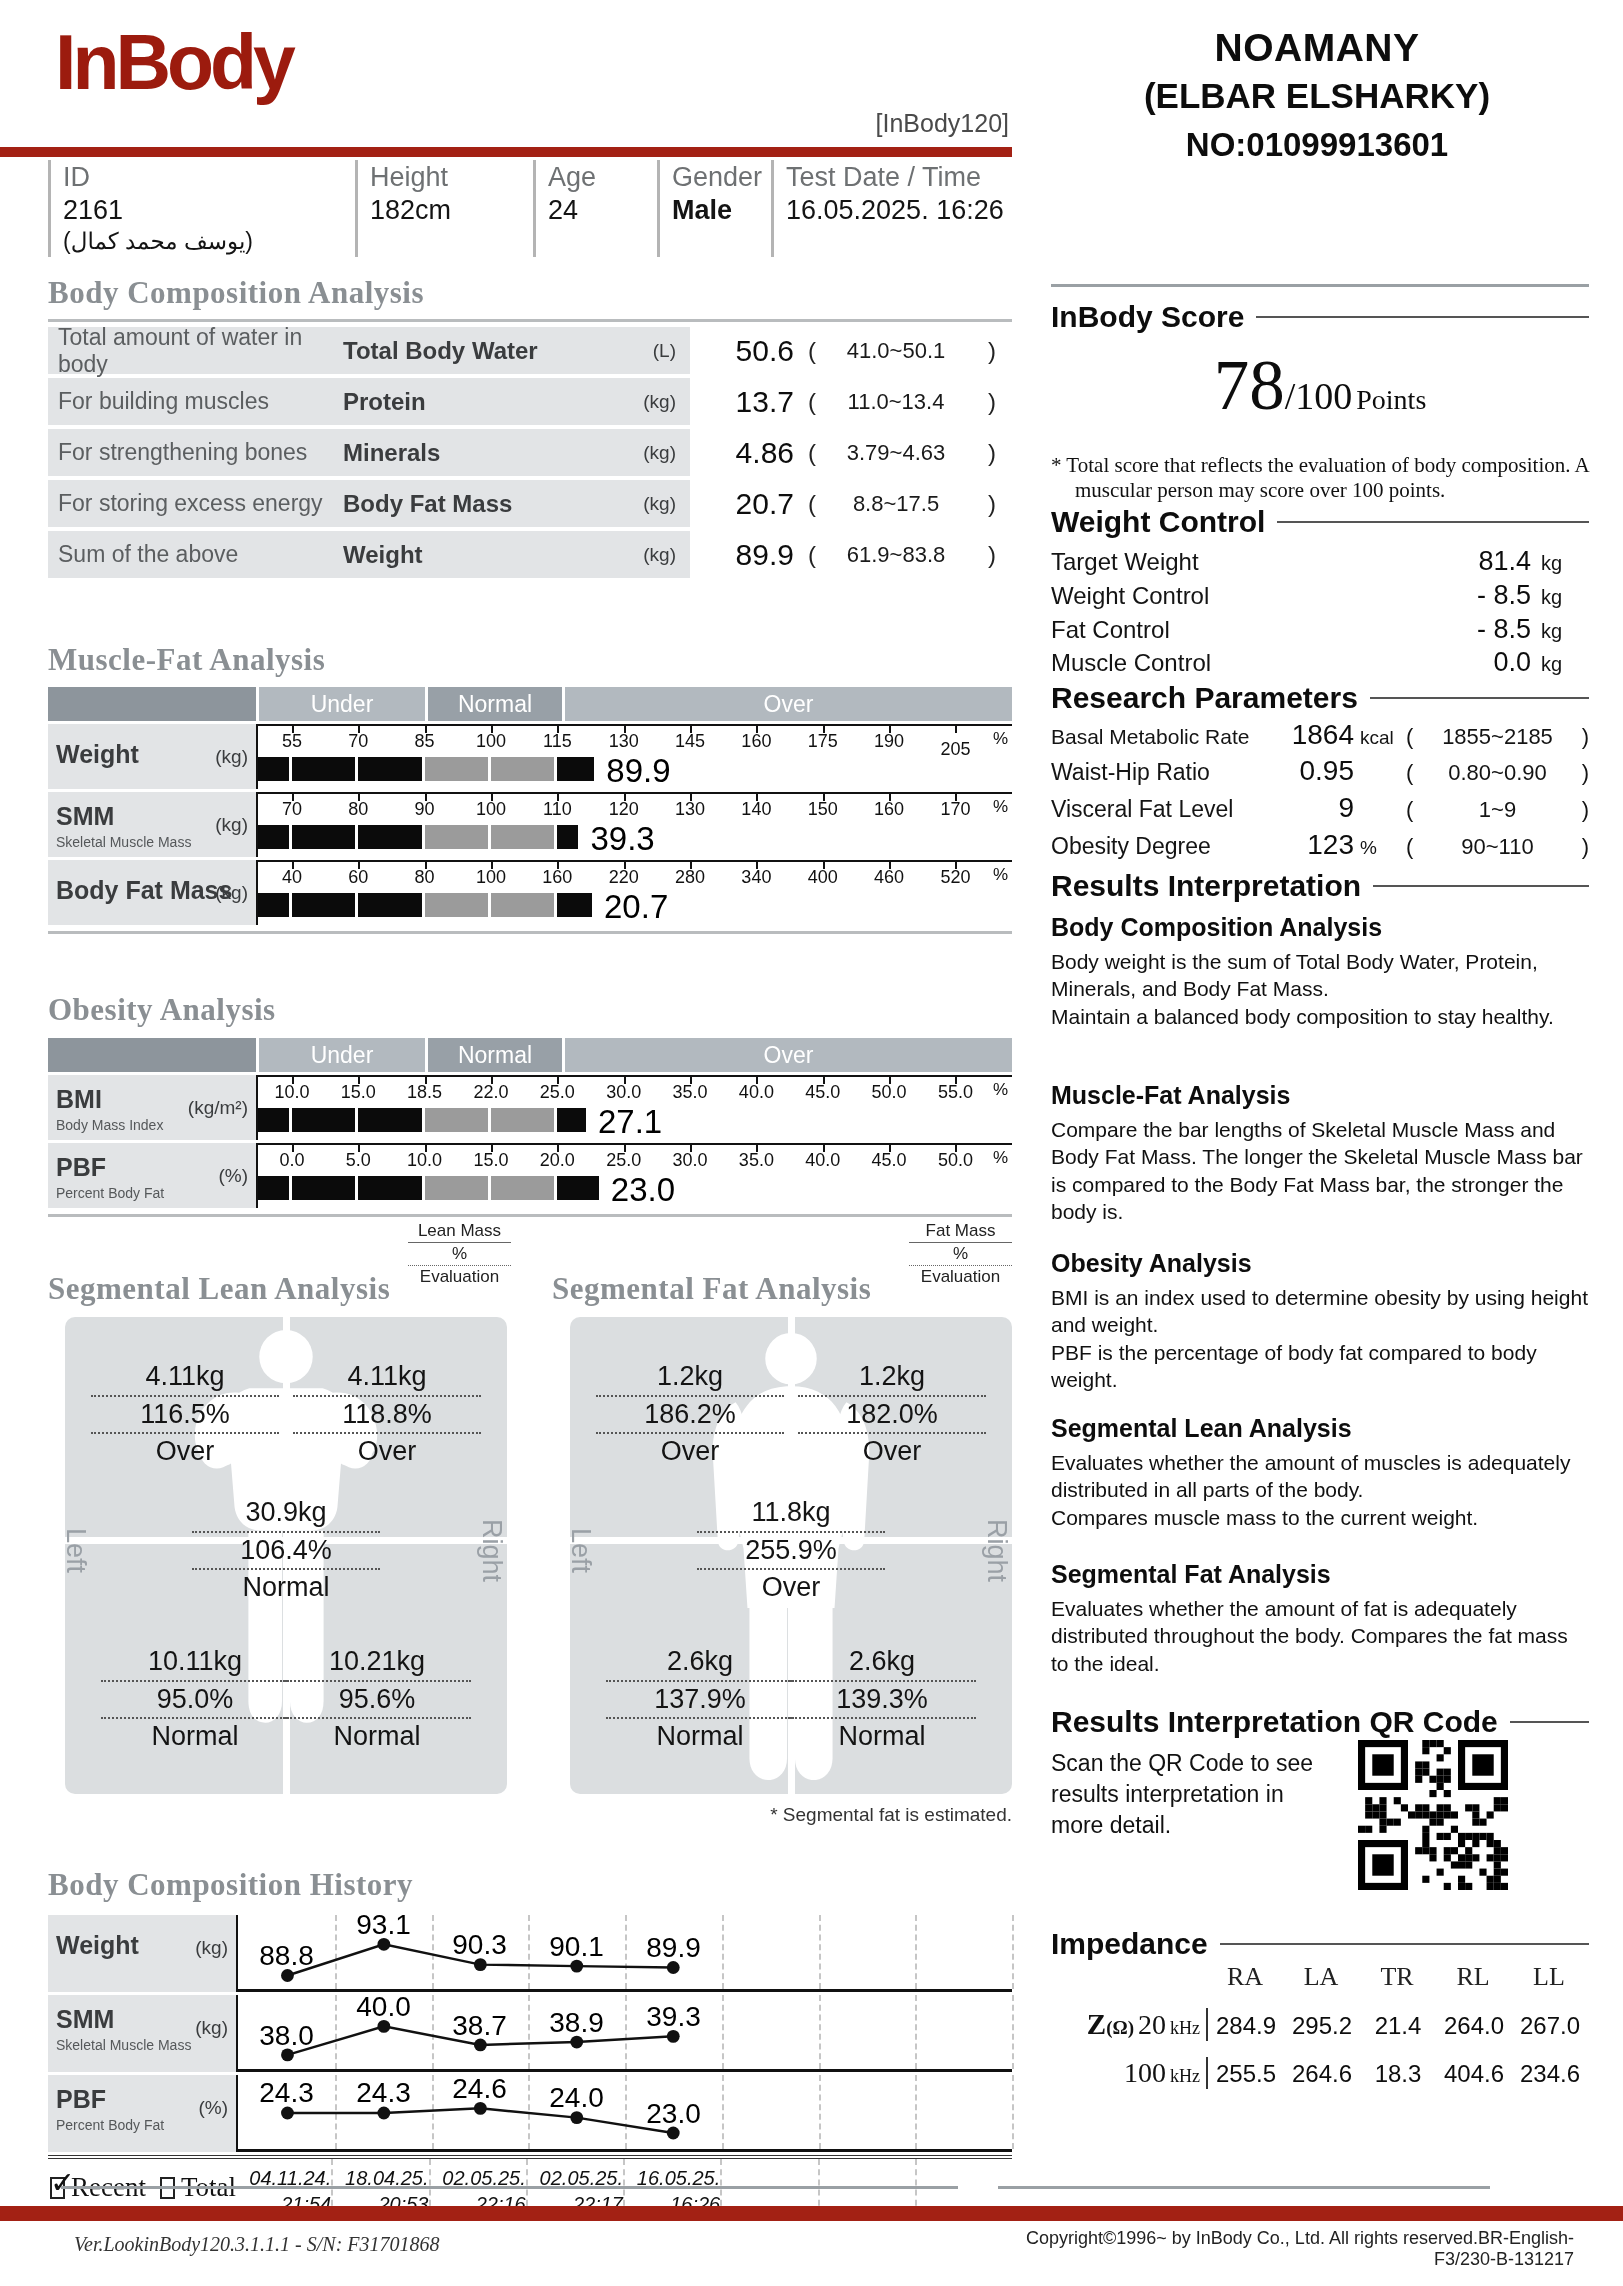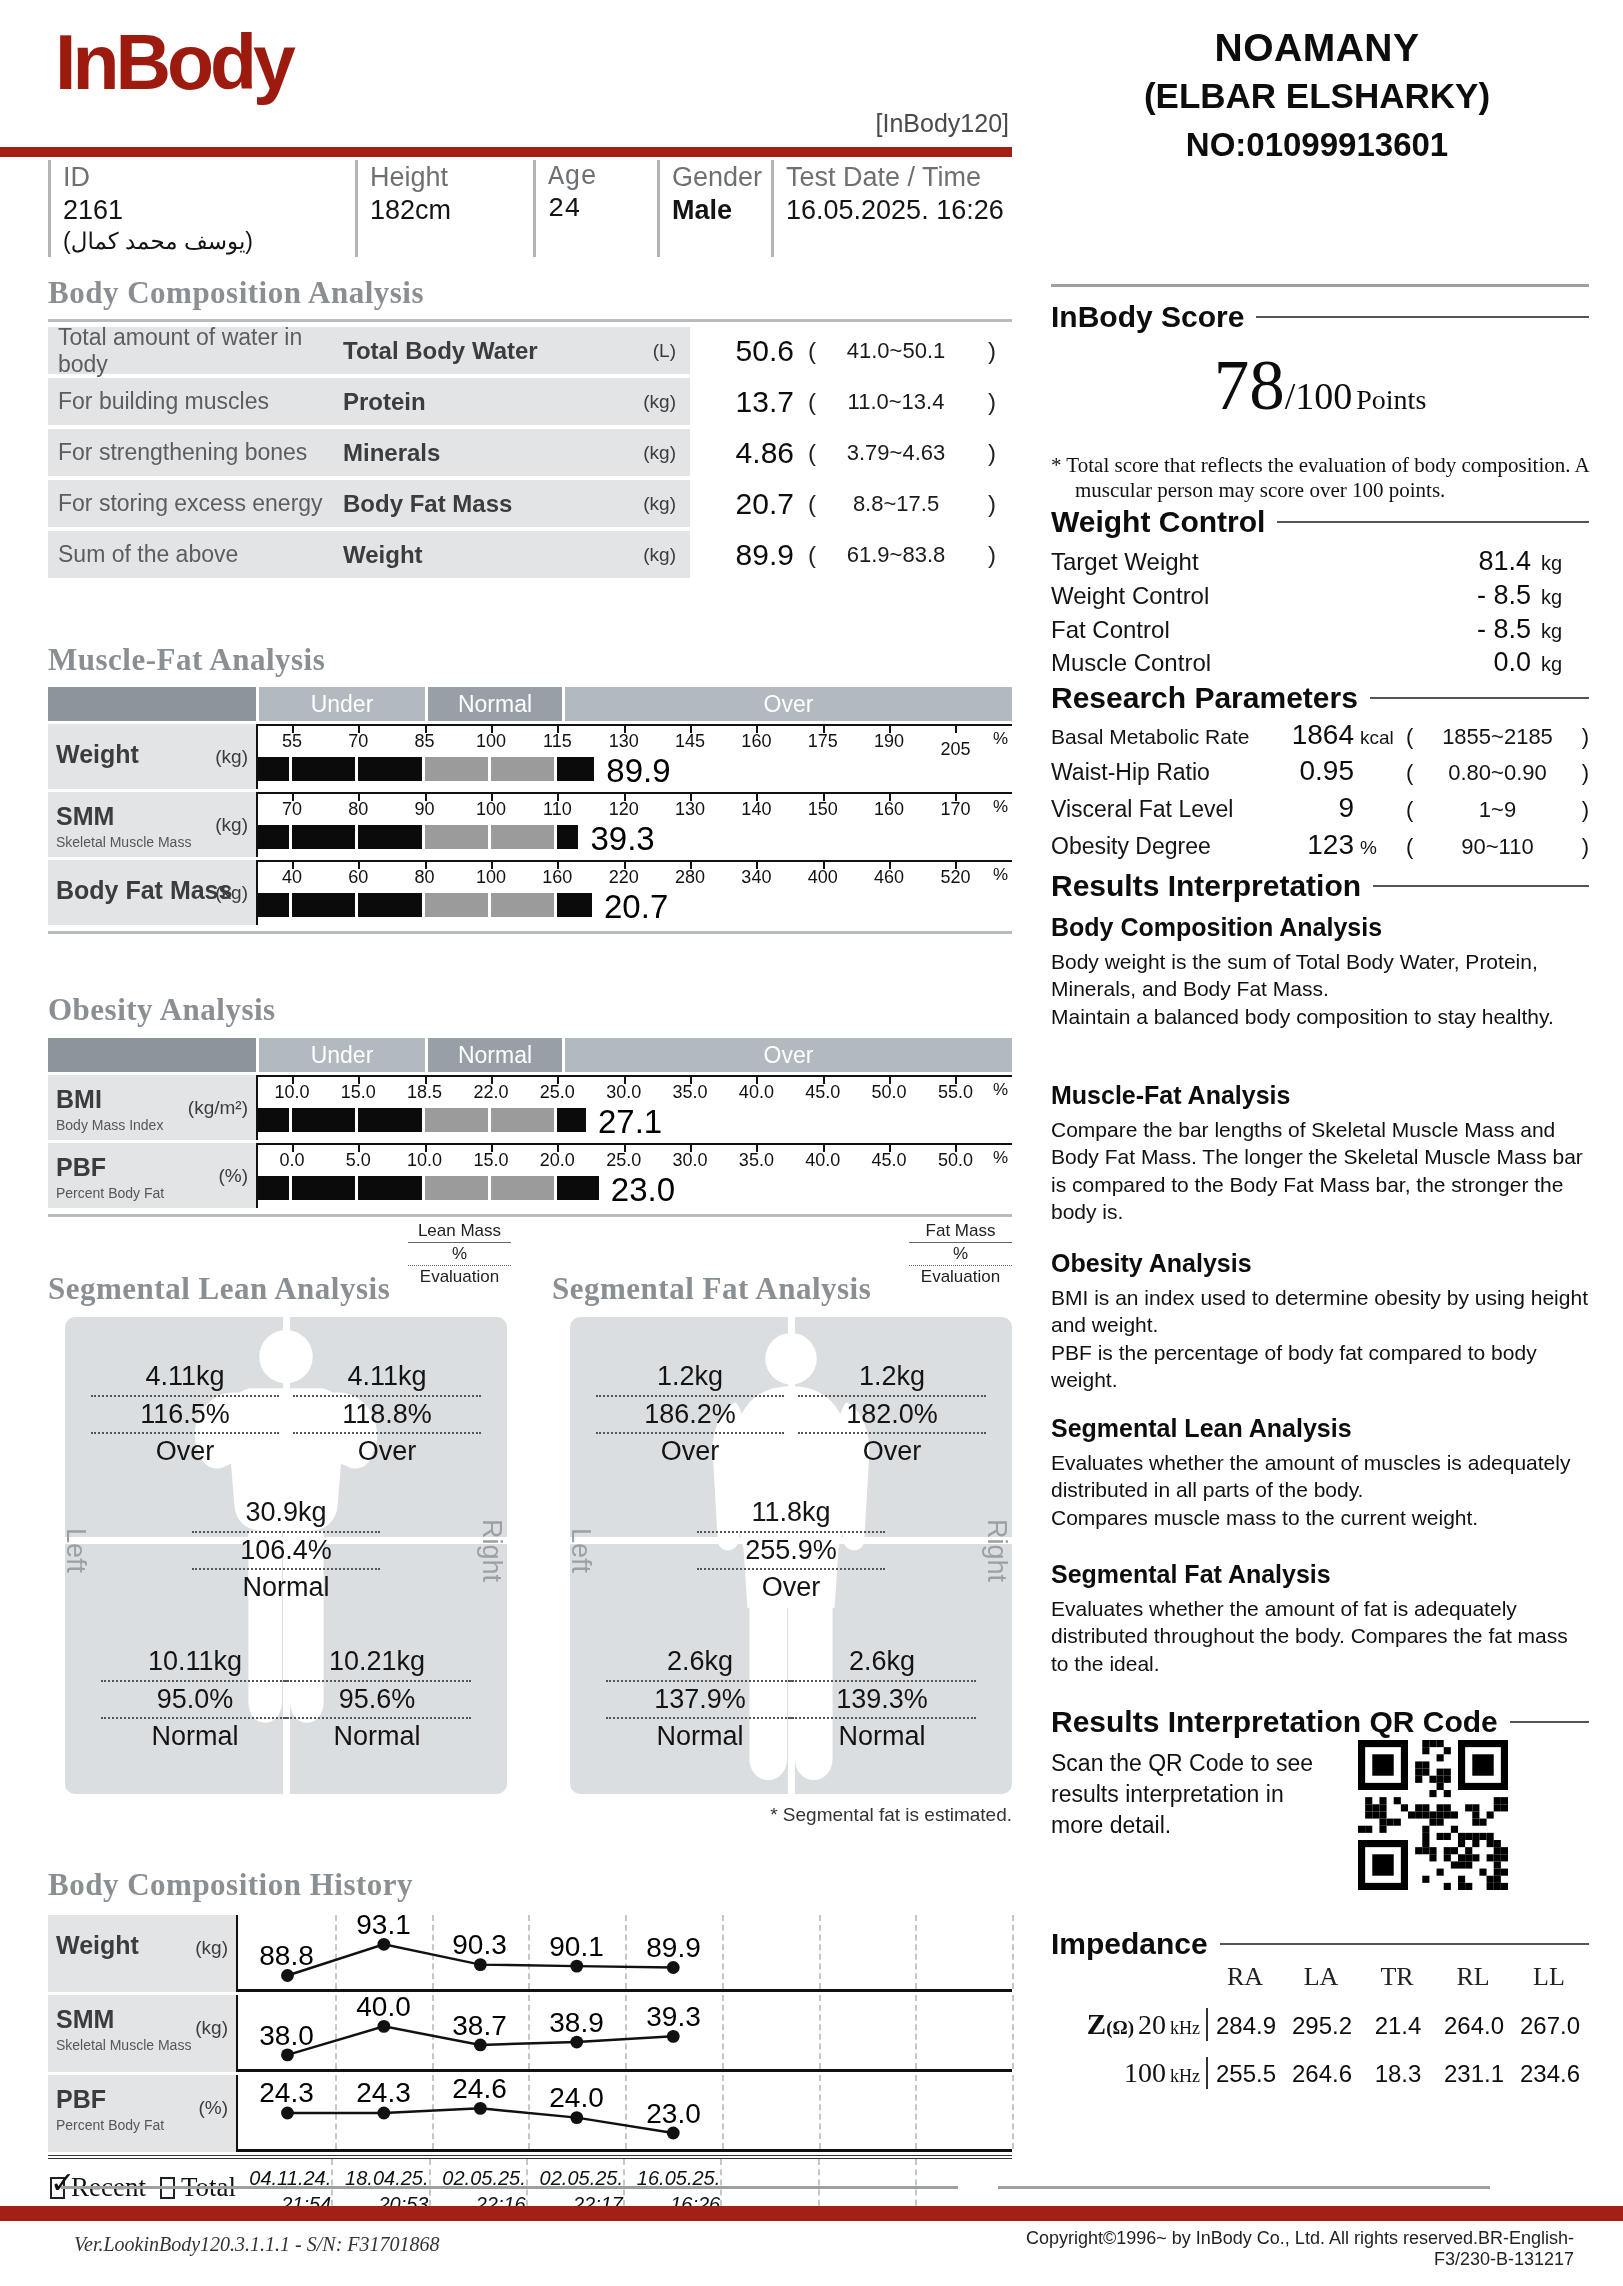--- a/index.html
+++ b/index.html
@@ -13,21 +13,21 @@
   .redline{left:0;top:147px;width:1012px;height:10px;background:#a32114;}
   .nameblock{left:1044px;top:26px;width:546px;text-align:center;font-weight:800;color:#0d0d0d;}
   .nameblock .n1{font-size:39px;letter-spacing:0.5px;}
   .nameblock .n2{font-size:35px;margin-top:6px;}
   .nameblock .n3{font-size:33px;margin-top:10px;}
   .inforow{left:48px;top:160px;width:964px;display:flex;}
   .infofield{border-left:3px solid #b4b4b4;padding:2px 0 2px 12px;}
   .infofield .ilabel{font-size:27px;color:#6e7173;}
   .infofield .ivalue{font-size:27px;color:#141414;margin-top:2px;}
   .infofield .isub{font-size:23px;color:#141414;margin-top:2px;}
-  .w-id{width:292px;} .w-h{width:163px;} .w-a{width:109px;font-family:Liberation Mono, monospace;} .w-g{width:99px;} .w-t{flex:1;}
+  .w-id{width:292px;} .w-h{width:163px;} .w-a{width:109px;} .w-g{width:99px;} .w-t{flex:1;}
 
   
   .sect{font-family:"Liberation Serif",serif;font-weight:bold;font-size:31px;color:#8a8f93;letter-spacing:0.5px;}
 
   
   .bca{left:48px;top:319px;width:964px;border-top:3px solid #b9bcbe;padding-top:5px;}
   .bca-row{display:flex;height:47px;margin-bottom:4px;}
   .bca-gray{width:642px;background:#e2e4e6;display:flex;align-items:center;}
   .bca-desc{width:285px;padding-left:10px;font-size:23px;color:#5b5e60;}
   .bca-name{font-size:24px;font-weight:bold;color:#3a3c3e;}
@@ -918,21 +918,21 @@
       <span class="imp-val">295.2</span>
       <span class="imp-val">21.4</span>
       <span class="imp-val">264.0</span>
       <span class="imp-val">267.0</span>
     </div>
     <div class="imp-row">
       <span class="imp-left"><span class="fq">100</span> <span class="khz">kHz</span></span>
       <span class="imp-val">255.5</span>
       <span class="imp-val">264.6</span>
       <span class="imp-val">18.3</span>
-      <span class="imp-val">231.1</span>
+      <span class="imp-val">404.6</span>
       <span class="imp-val">234.6</span>
     </div>
   </div>
 
   <div class="abs colline" style="left:61px;top:2186px;width:897px"></div>
   <div class="abs colline" style="left:998px;top:2186px;width:492px"></div>
   <div class="abs footred"></div>
   <div class="abs version">Ver.LookinBody120.3.1.1.1 - S/N: F31701868</div>
   <div class="abs copyright">Copyright©1996~ by InBody Co., Ltd. All rights reserved.BR-English-F3/230-B-131217</div>
 

